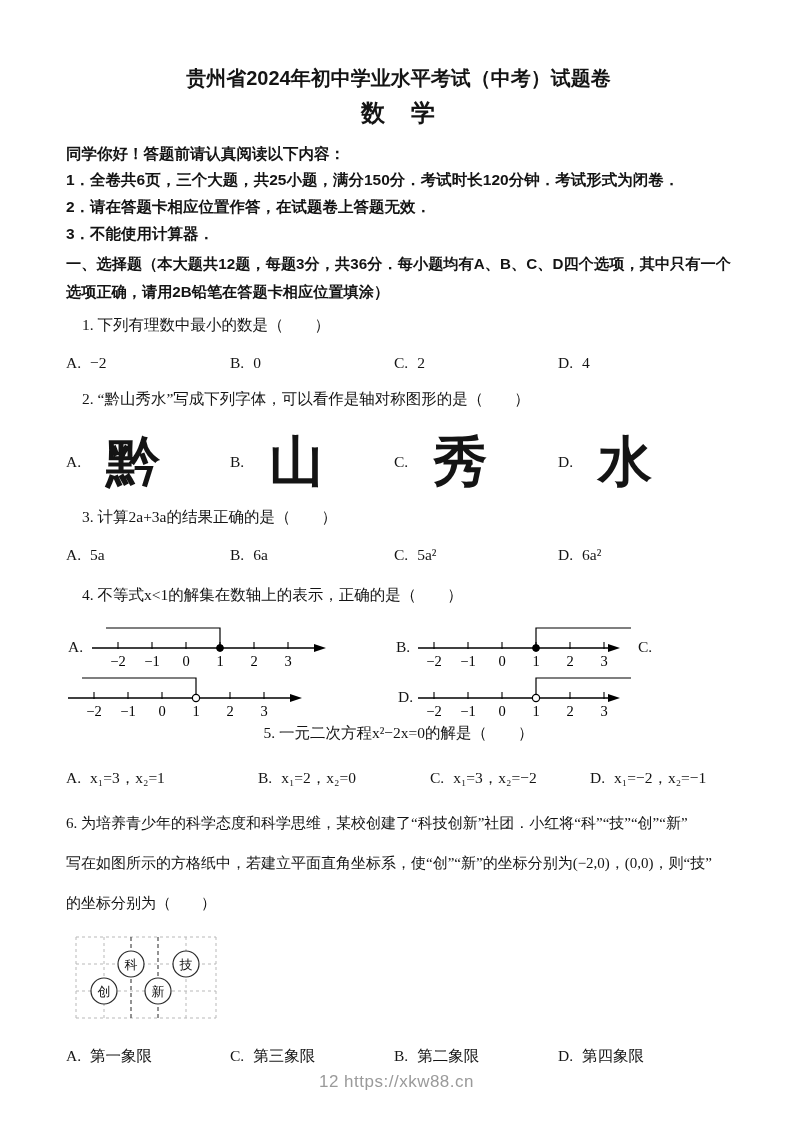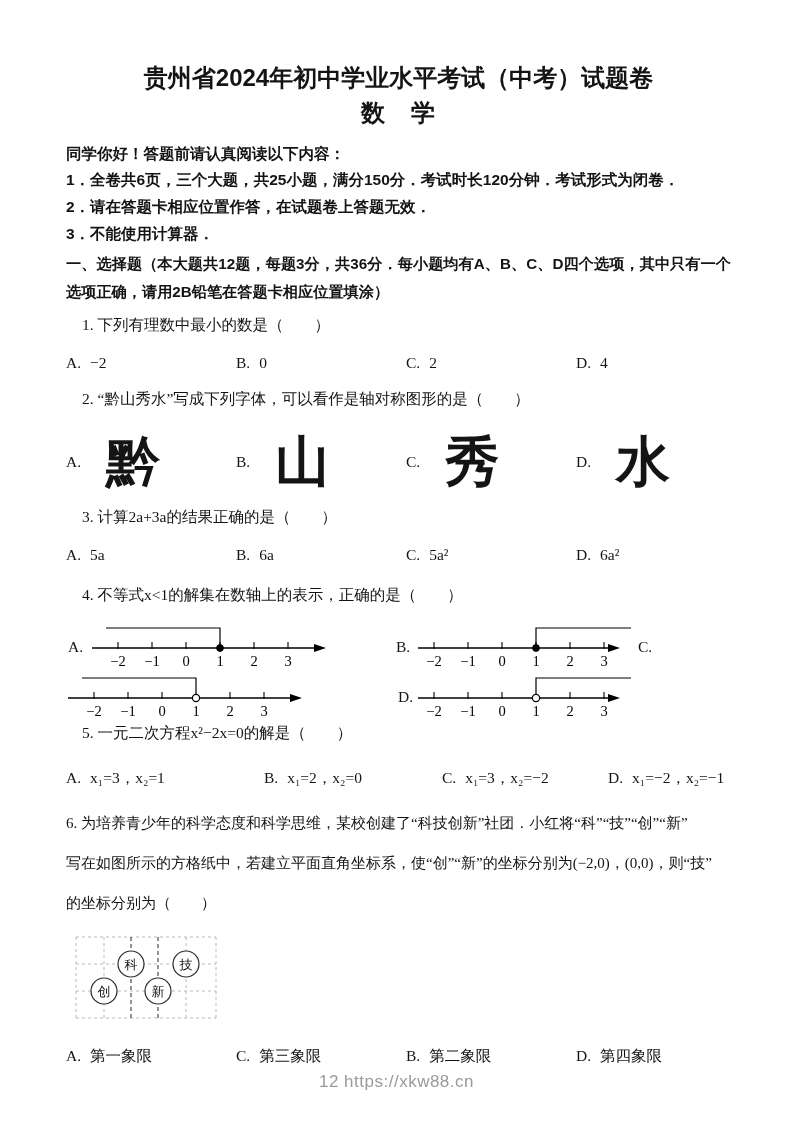--- a/index.html
+++ b/index.html
@@ -2,31 +2,31 @@
 <html><head>
 <meta charset="utf-8">
 <style>
   html,body{margin:0;padding:0;background:#ffffff;}
   .page{
     position:relative;width:793px;height:1122px;background:#fff;
     font-family:"Liberation Serif","DejaVu Serif",serif;color:#141414;
     overflow:hidden;margin:0 auto;
   }
   .content{position:absolute;left:66px;top:0;width:665px;}
-  .title{margin:64px 0 0 0;text-align:center;font-size:24px;line-height:28px;
+  .title{margin:64px 0 0 0;text-align:center;font-size:20px;line-height:28px;
     font-weight:700;font-family:"Liberation Sans","DejaVu Sans",sans-serif;}
   .subject{margin:8px 0 8px 0;text-align:center;font-size:24px;line-height:30px;
     font-weight:700;font-family:Liberation Mono, monospace;letter-spacing:1px;}
   .bold-line{font-weight:700;font-family:"Liberation Sans","DejaVu Sans",sans-serif;}
   .greeting{margin:12px 0 0 0;font-size:15.5px;line-height:24px;}
   .inst{margin:0;font-size:15.5px;line-height:27px;}
   .section{margin:3px 0 0 0;font-size:15.2px;line-height:28px;text-align:justify;}
   .stem{margin:16px;font-size:15.5px;line-height:22px;white-space:nowrap;}
   .mt-q1{margin-top:8px;}
-  .opts{display:grid;grid-template-columns:164px 164px 164px 1fr;font-size:15.5px;line-height:22px;gap:6px;}
+  .opts{display:grid;grid-template-columns:164px 164px 164px 1fr;font-size:15.5px;line-height:22px;}
   .opts.mt1{margin-top:8px;}
   .opt{white-space:nowrap;}
   .opt .lab{margin-right:9px;}
   .math{font-family:"Liberation Serif","DejaVu Serif",serif;}
   .callig-row{height:72px;margin-top:2px;align-items:center;}
   .callig-cell{display:flex;align-items:center;gap:16px;}
   .callig{font-size:54px;line-height:60px;font-weight:700;}
   .nl-wrap{position:relative;height:96px;margin-top:0;}
   .nl-label{position:absolute;font-size:15.5px;}
   .nl{position:absolute;}
@@ -175,21 +175,21 @@
         <circle class="dot-open" cx="118" cy="26" r="3.6"></circle>
         <text class="tick" x="16" y="44" text-anchor="middle">−2</text>
         <text class="tick" x="50" y="44" text-anchor="middle">−1</text>
         <text class="tick" x="84" y="44" text-anchor="middle">0</text>
         <text class="tick" x="118" y="44" text-anchor="middle">1</text>
         <text class="tick" x="152" y="44" text-anchor="middle">2</text>
         <text class="tick" x="186" y="44" text-anchor="middle">3</text>
       </svg>
     </div>
 
-    <p class="stem" style="margin-top:2px;line-height:26px;"><span>5. 一元二次方程</span><span class="math">x²−2x=0</span><span>的解是（　　）</span></p>
+    <p class="stem" style="margin-top:2px;line-height:26px;text-align:center;"><span>5. 一元二次方程</span><span class="math">x²−2x=0</span><span>的解是（　　）</span></p>
     <div class="opts" style="margin-top:21px;grid-template-columns:192px 172px 160px 1fr;">
       <div class="opt"><span class="lab">A.</span><span class="math">x₁=3，x₂=1</span></div>
       <div class="opt"><span class="lab">B.</span><span class="math">x₁=2，x₂=0</span></div>
       <div class="opt"><span class="lab">C.</span><span class="math">x₁=3，x₂=−2</span></div>
       <div class="opt"><span class="lab">D.</span><span class="math">x₁=−2，x₂=−1</span></div>
     </div>
 
     <div class="q6stem">
       <div class="q6line">6. 为培养青少年的科学态度和科学思维，某校创建了“科技创新”社团．小红将“科”“技”“创”“新”</div>
       <div class="q6line"><span>写在如图所示的方格纸中，若建立平面直角坐标系，使“创”“新”的坐标分别为</span><span class="math">(−2,0)，(0,0)</span><span>，则“技”</span></div>

